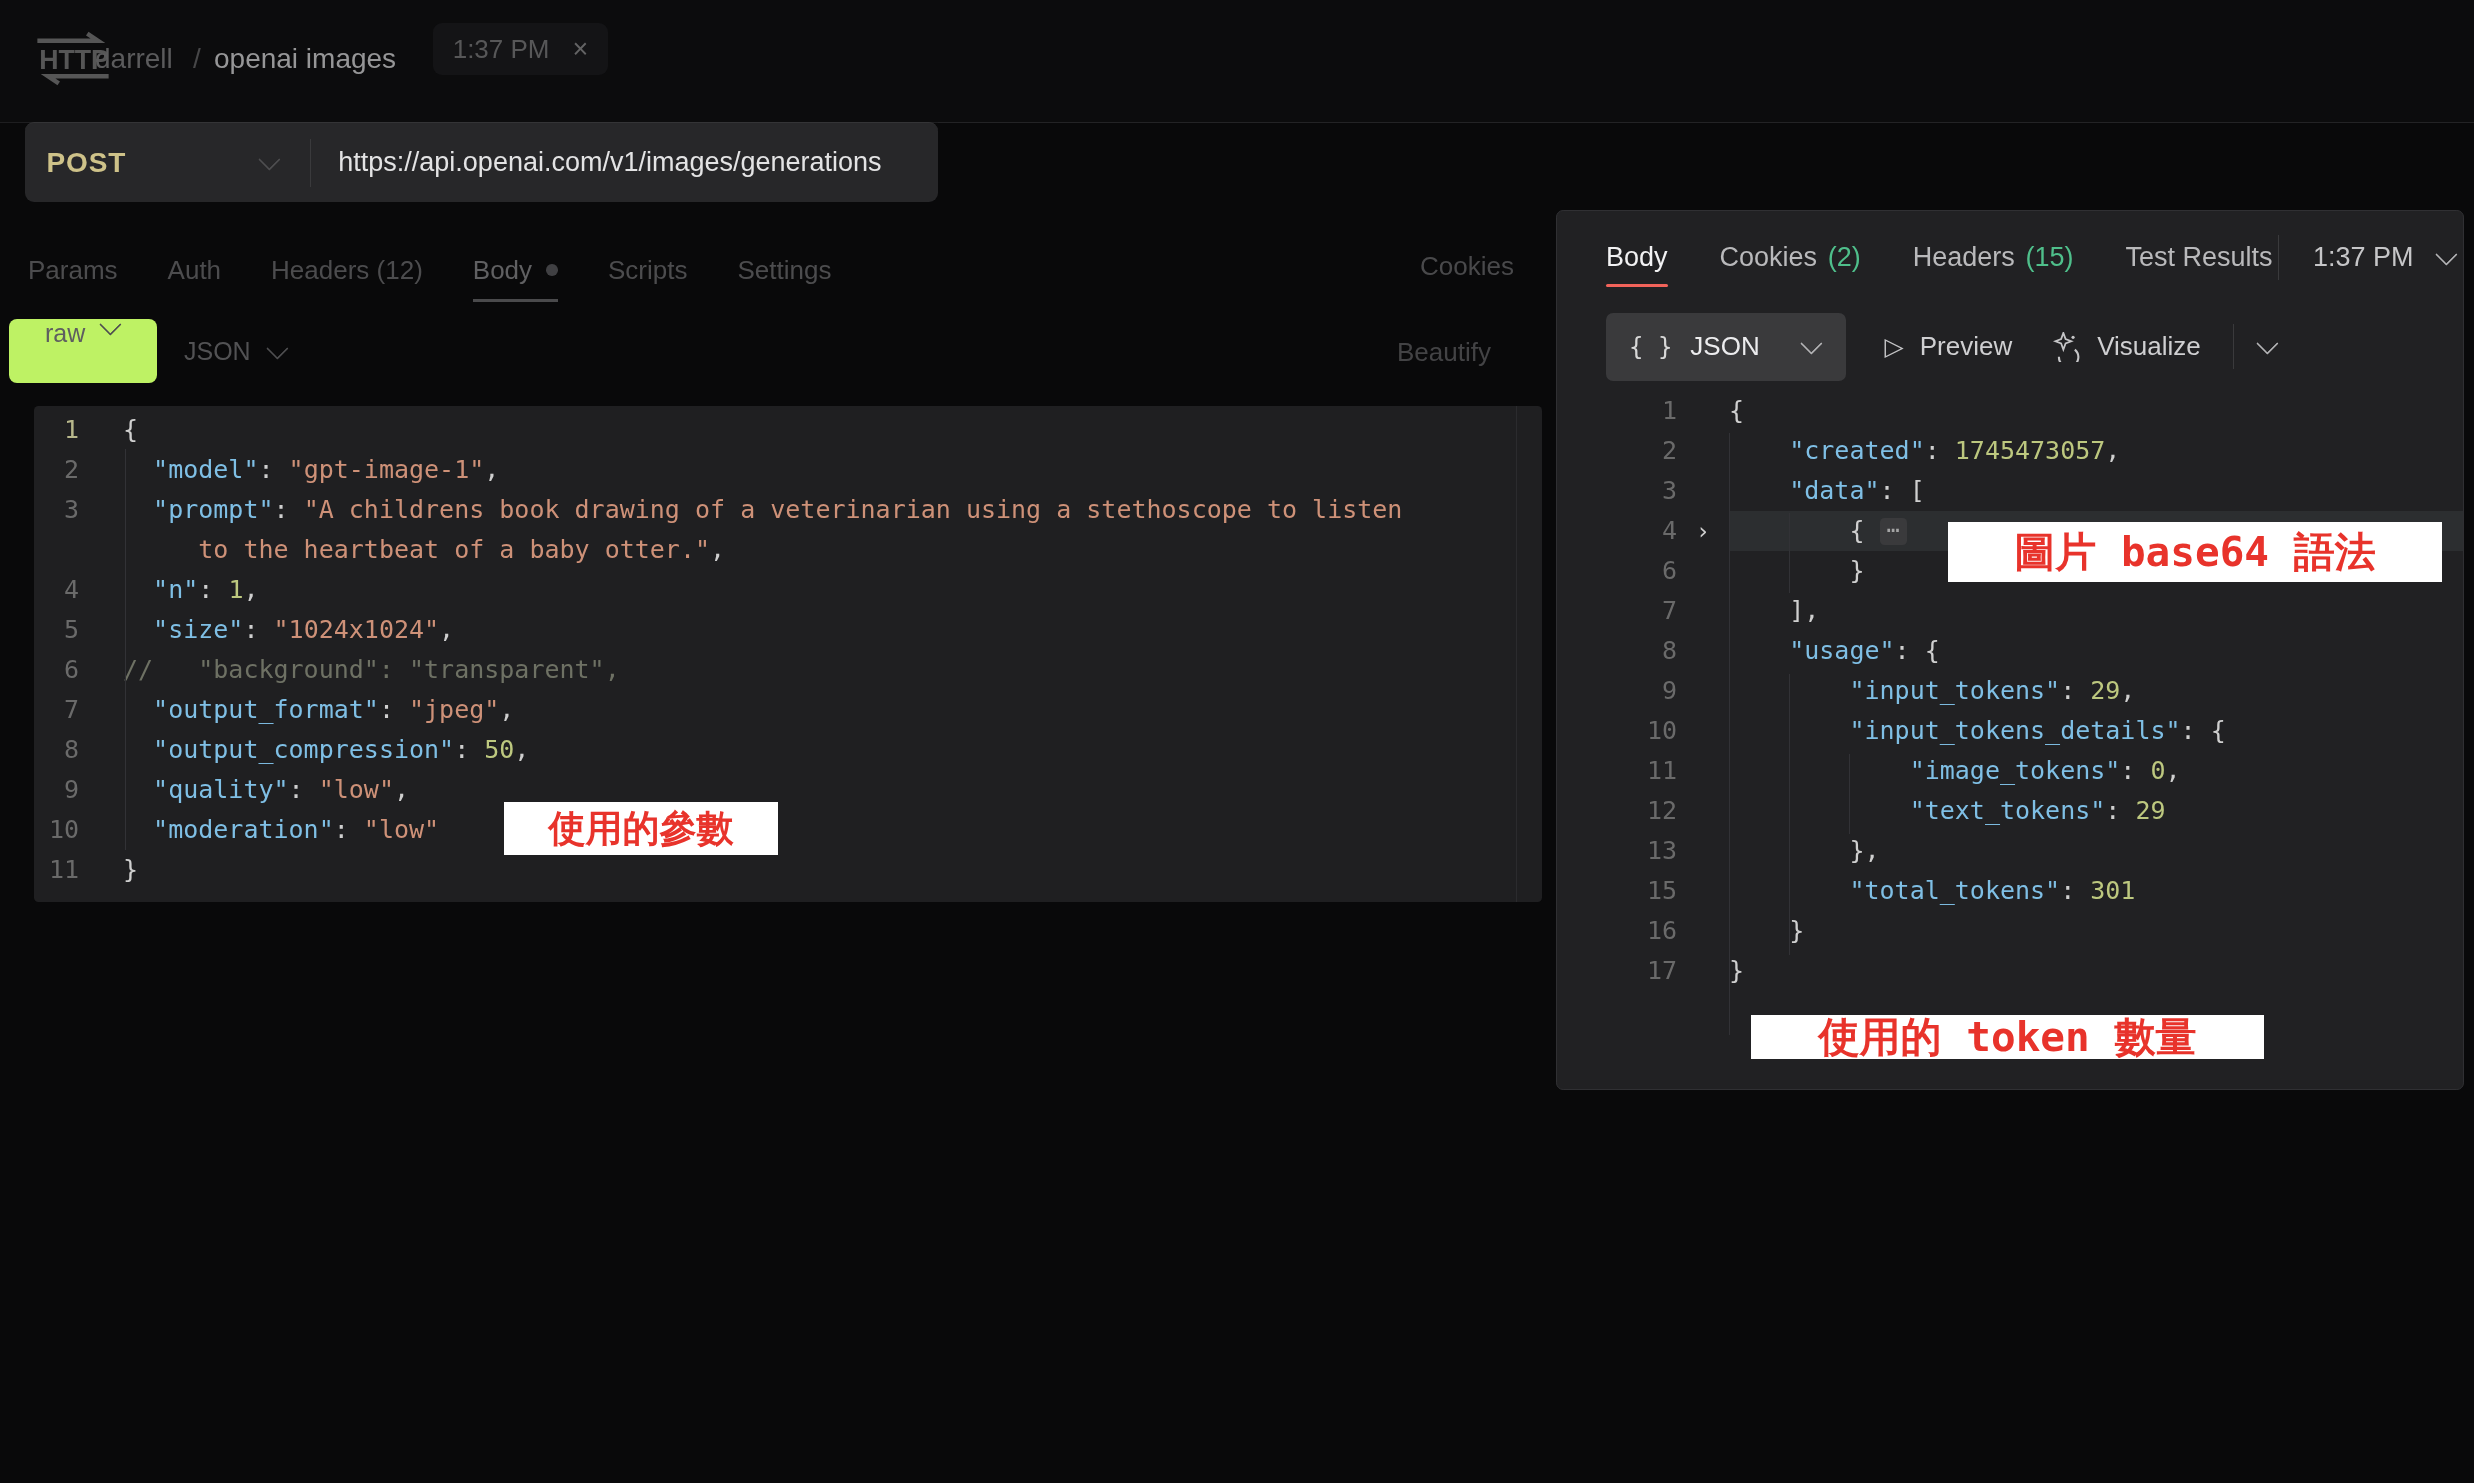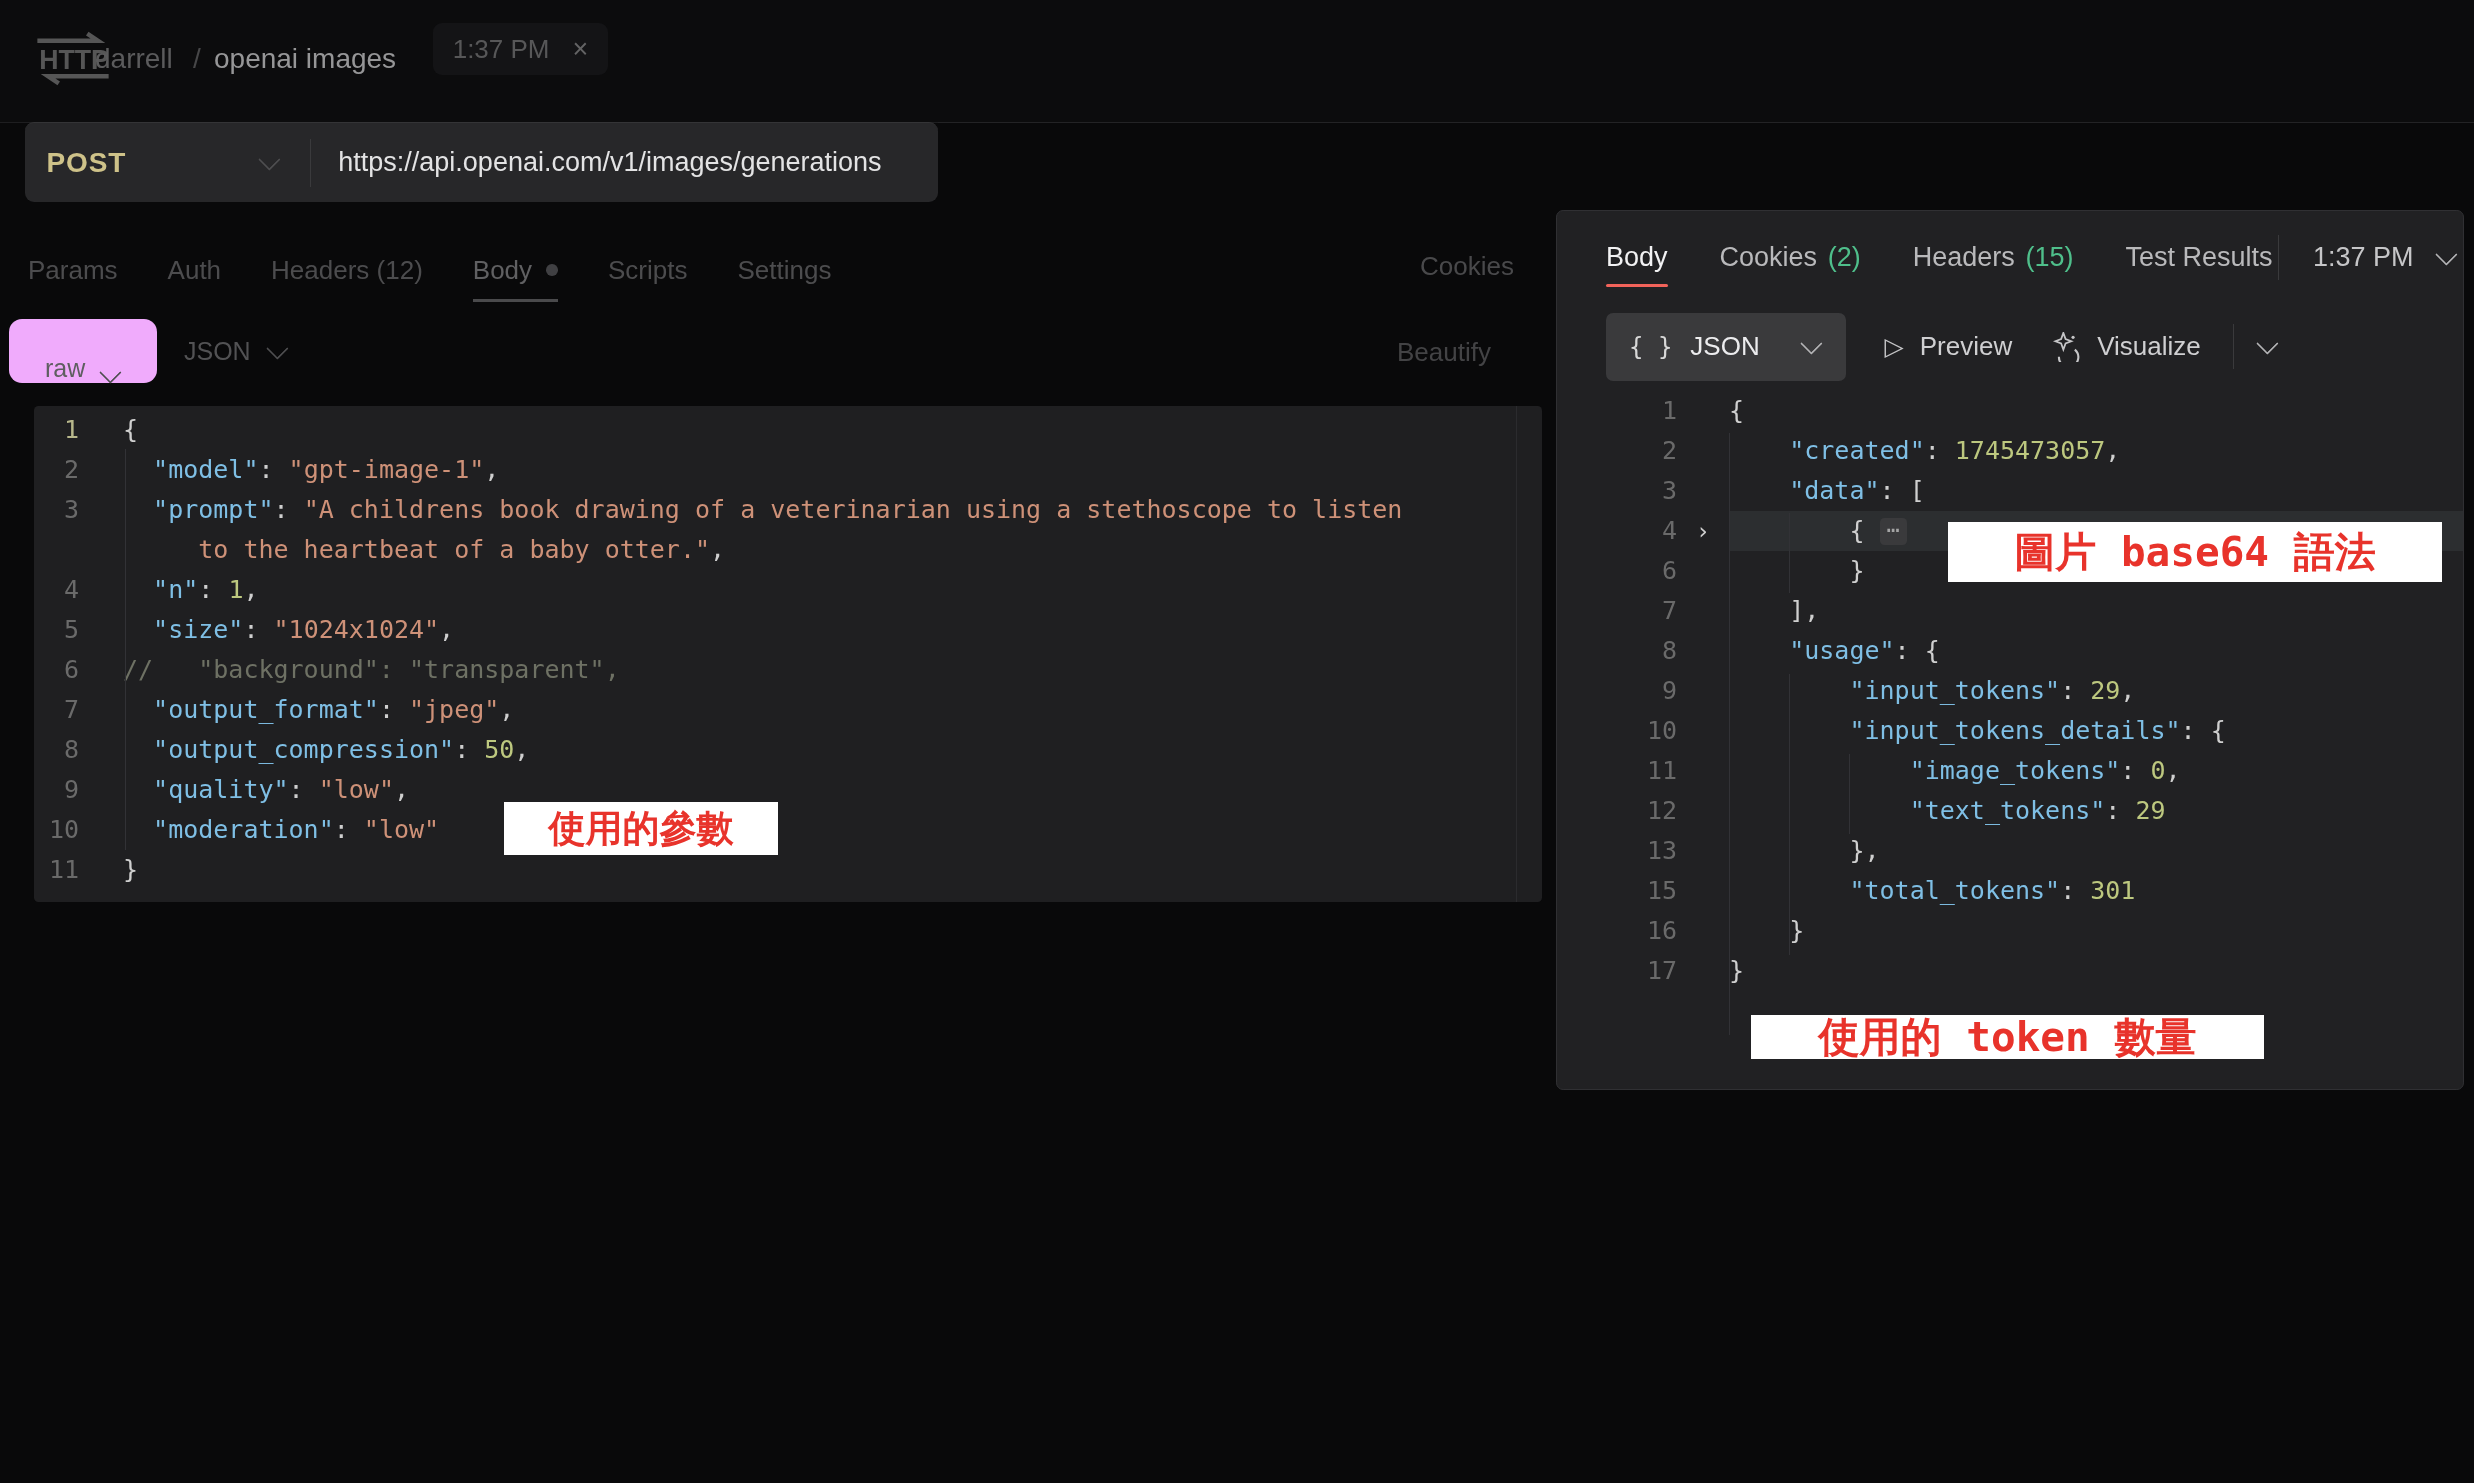--- a/index.html
+++ b/index.html
@@ -36,22 +36,22 @@
 
   
   #reqtabs{left:28px;top:239px;width:1516px;height:62px;display:flex;align-items:center;gap:50px;}
   .rtab{font-size:26px;color:#4c4c4e;display:flex;align-items:center;gap:14.3px;position:relative;}
   .rtab.active{color:#606062;}
   .rtab .dot{width:11.6px;height:11.6px;border-radius:50%;background:#404043;}
   .rtab.active:after{content:"";position:absolute;left:0;right:0;bottom:-16px;height:2.7px;background:#4a4a4c;}
   #cookies-link{left:1420px;top:251px;font-size:26px;color:#49494b;}
 
   
-  #rawchip{left:9px;top:319px;width:148px;height:64px;background:#f0abfc;border-radius:13px;
-           display:flex;align-items:flex-end;justify-content:center;gap:19.6px;}
+  #rawchip{left:9px;top:319px;width:148px;height:64px;background:#bef264;border-radius:8px;
+           display:flex;align-items:flex-start;justify-content:center;gap:19.6px;}
   #rawchip .t{font-size:25px;color:#5e5e60;}
   #jsonsel{left:184px;top:319px;height:64px;display:flex;align-items:center;gap:21.4px;}
   #jsonsel .t{font-size:25px;color:#525254;}
   #beautify{left:1397px;top:337px;font-size:26px;color:#434345;}
 
   
   .code{font-family:"DejaVu Sans Mono",monospace;font-size:25px;}
   .crow{display:flex;height:40px;line-height:40px;white-space:pre;}
   .crow .gut{flex:none;text-align:right;color:#6a6a6a;}
   .crow .gut.hot{color:#b7b78b;}

